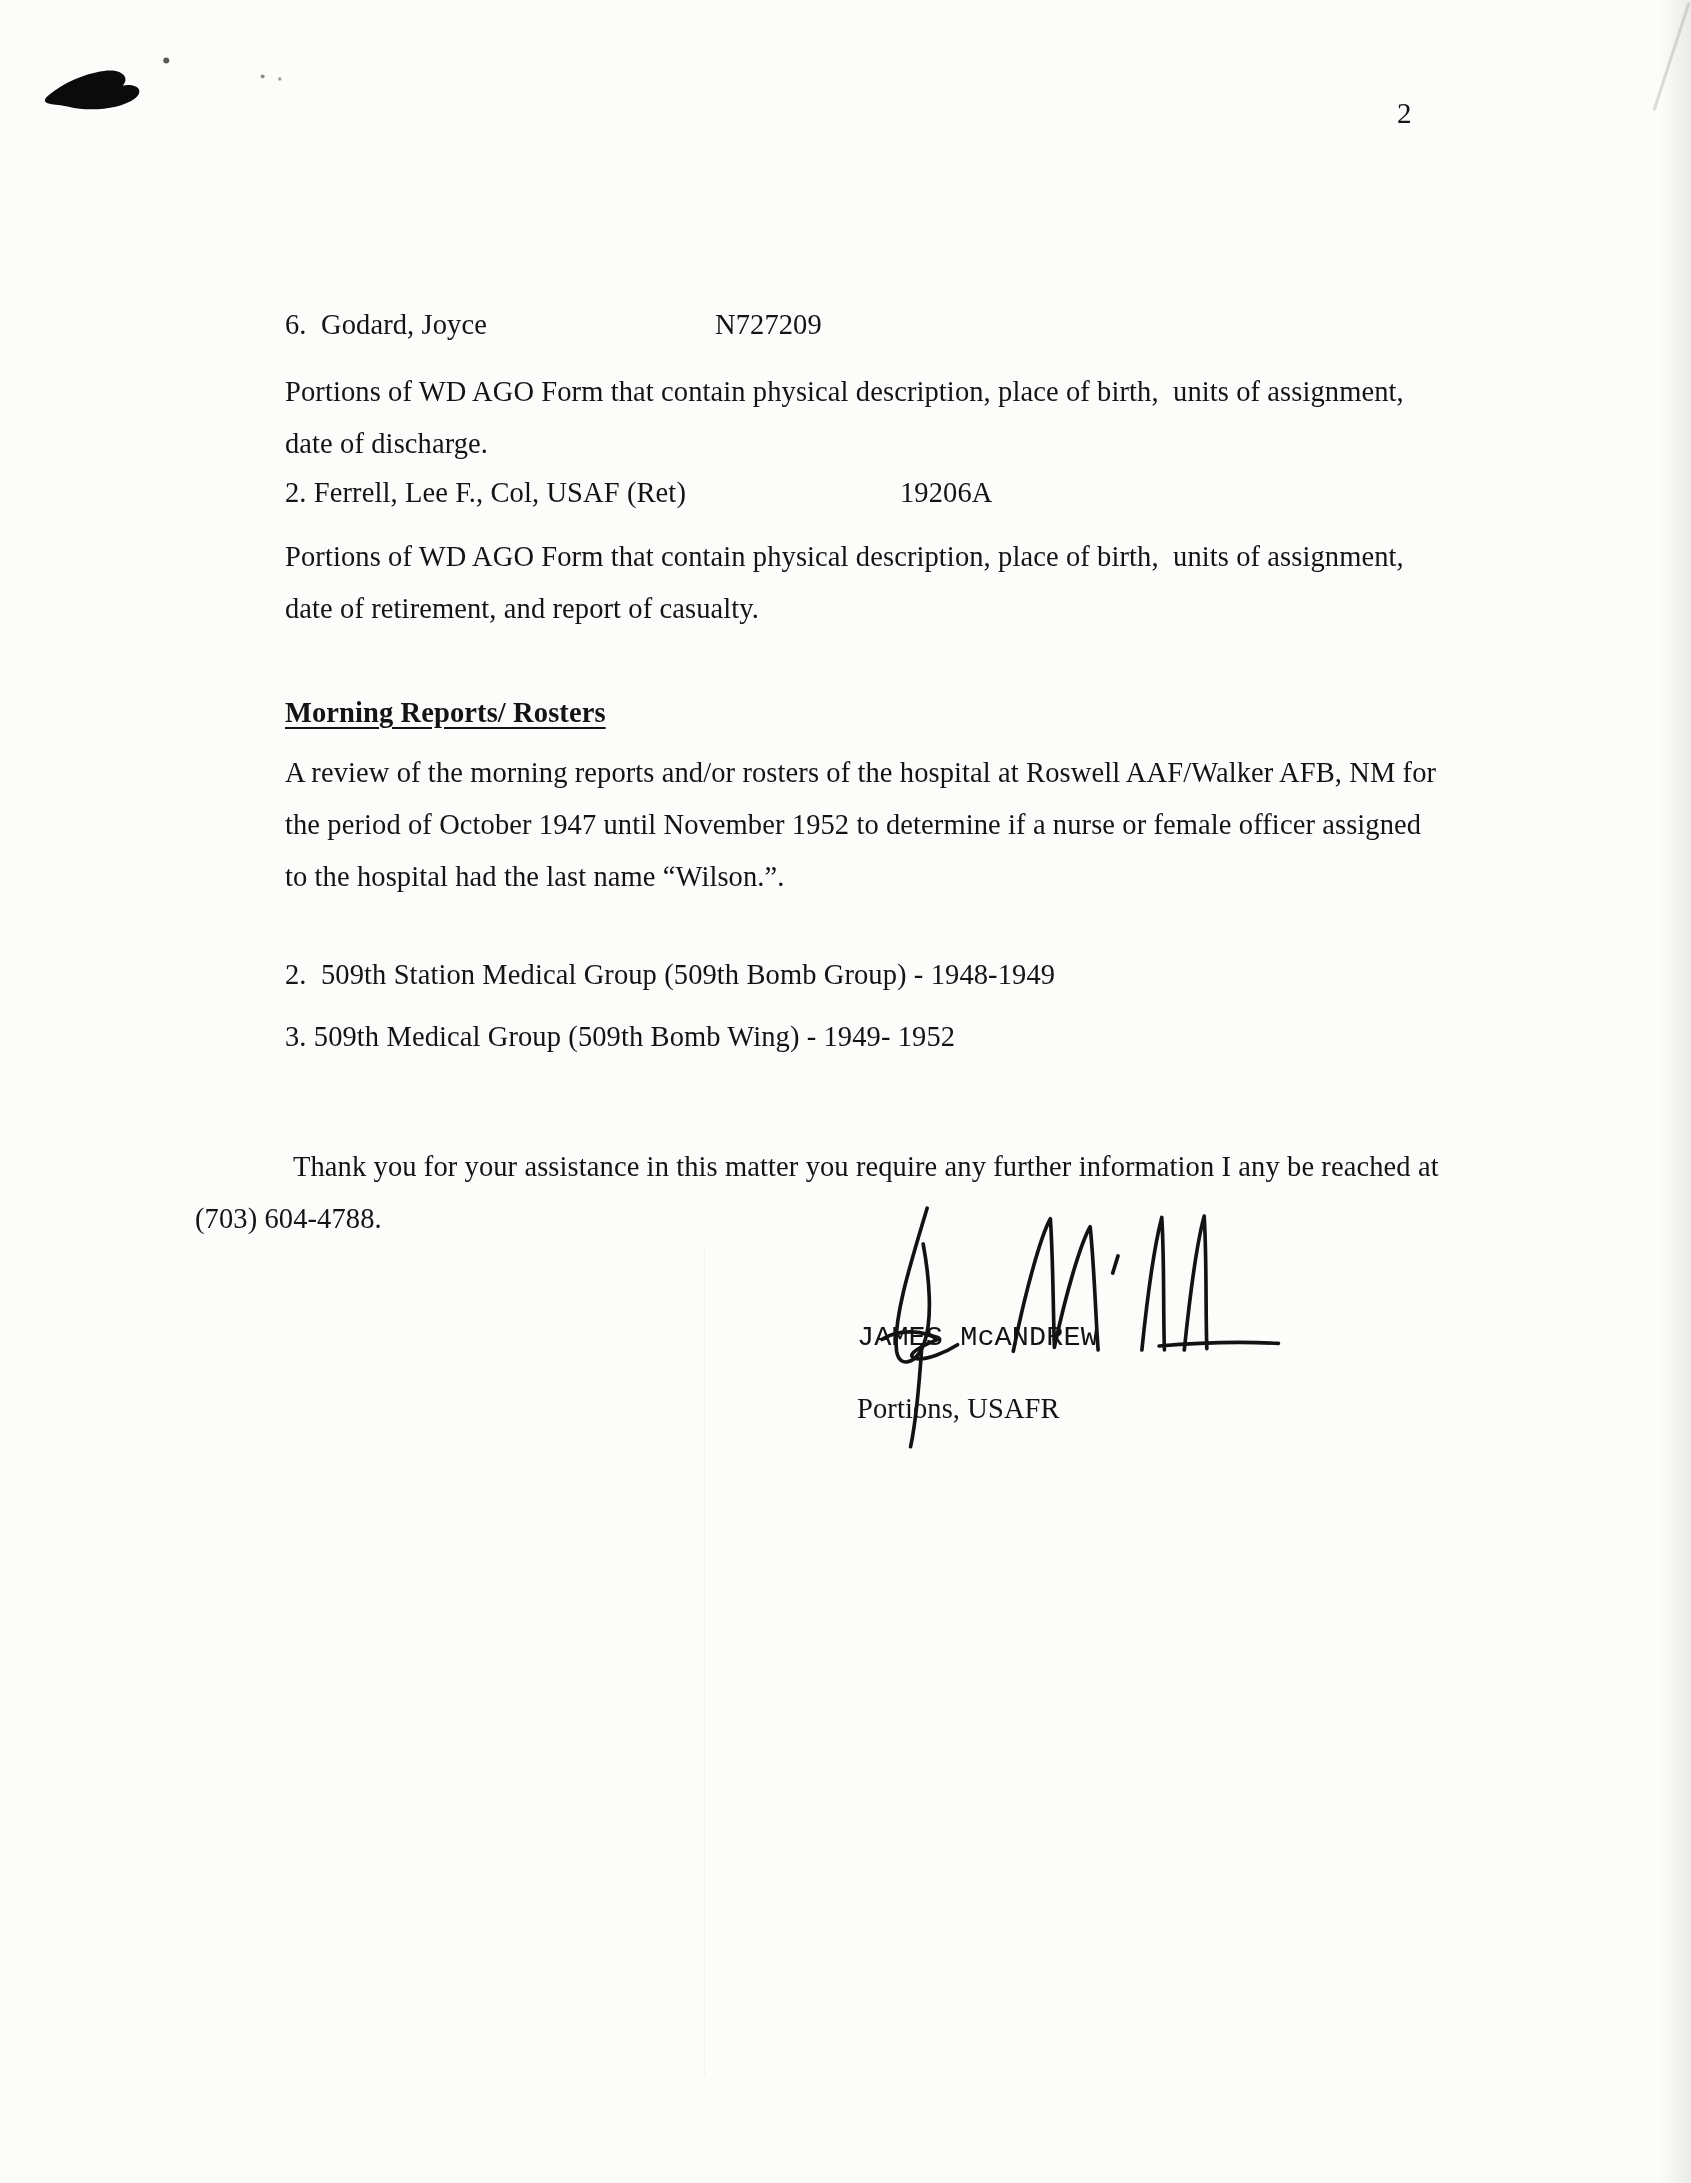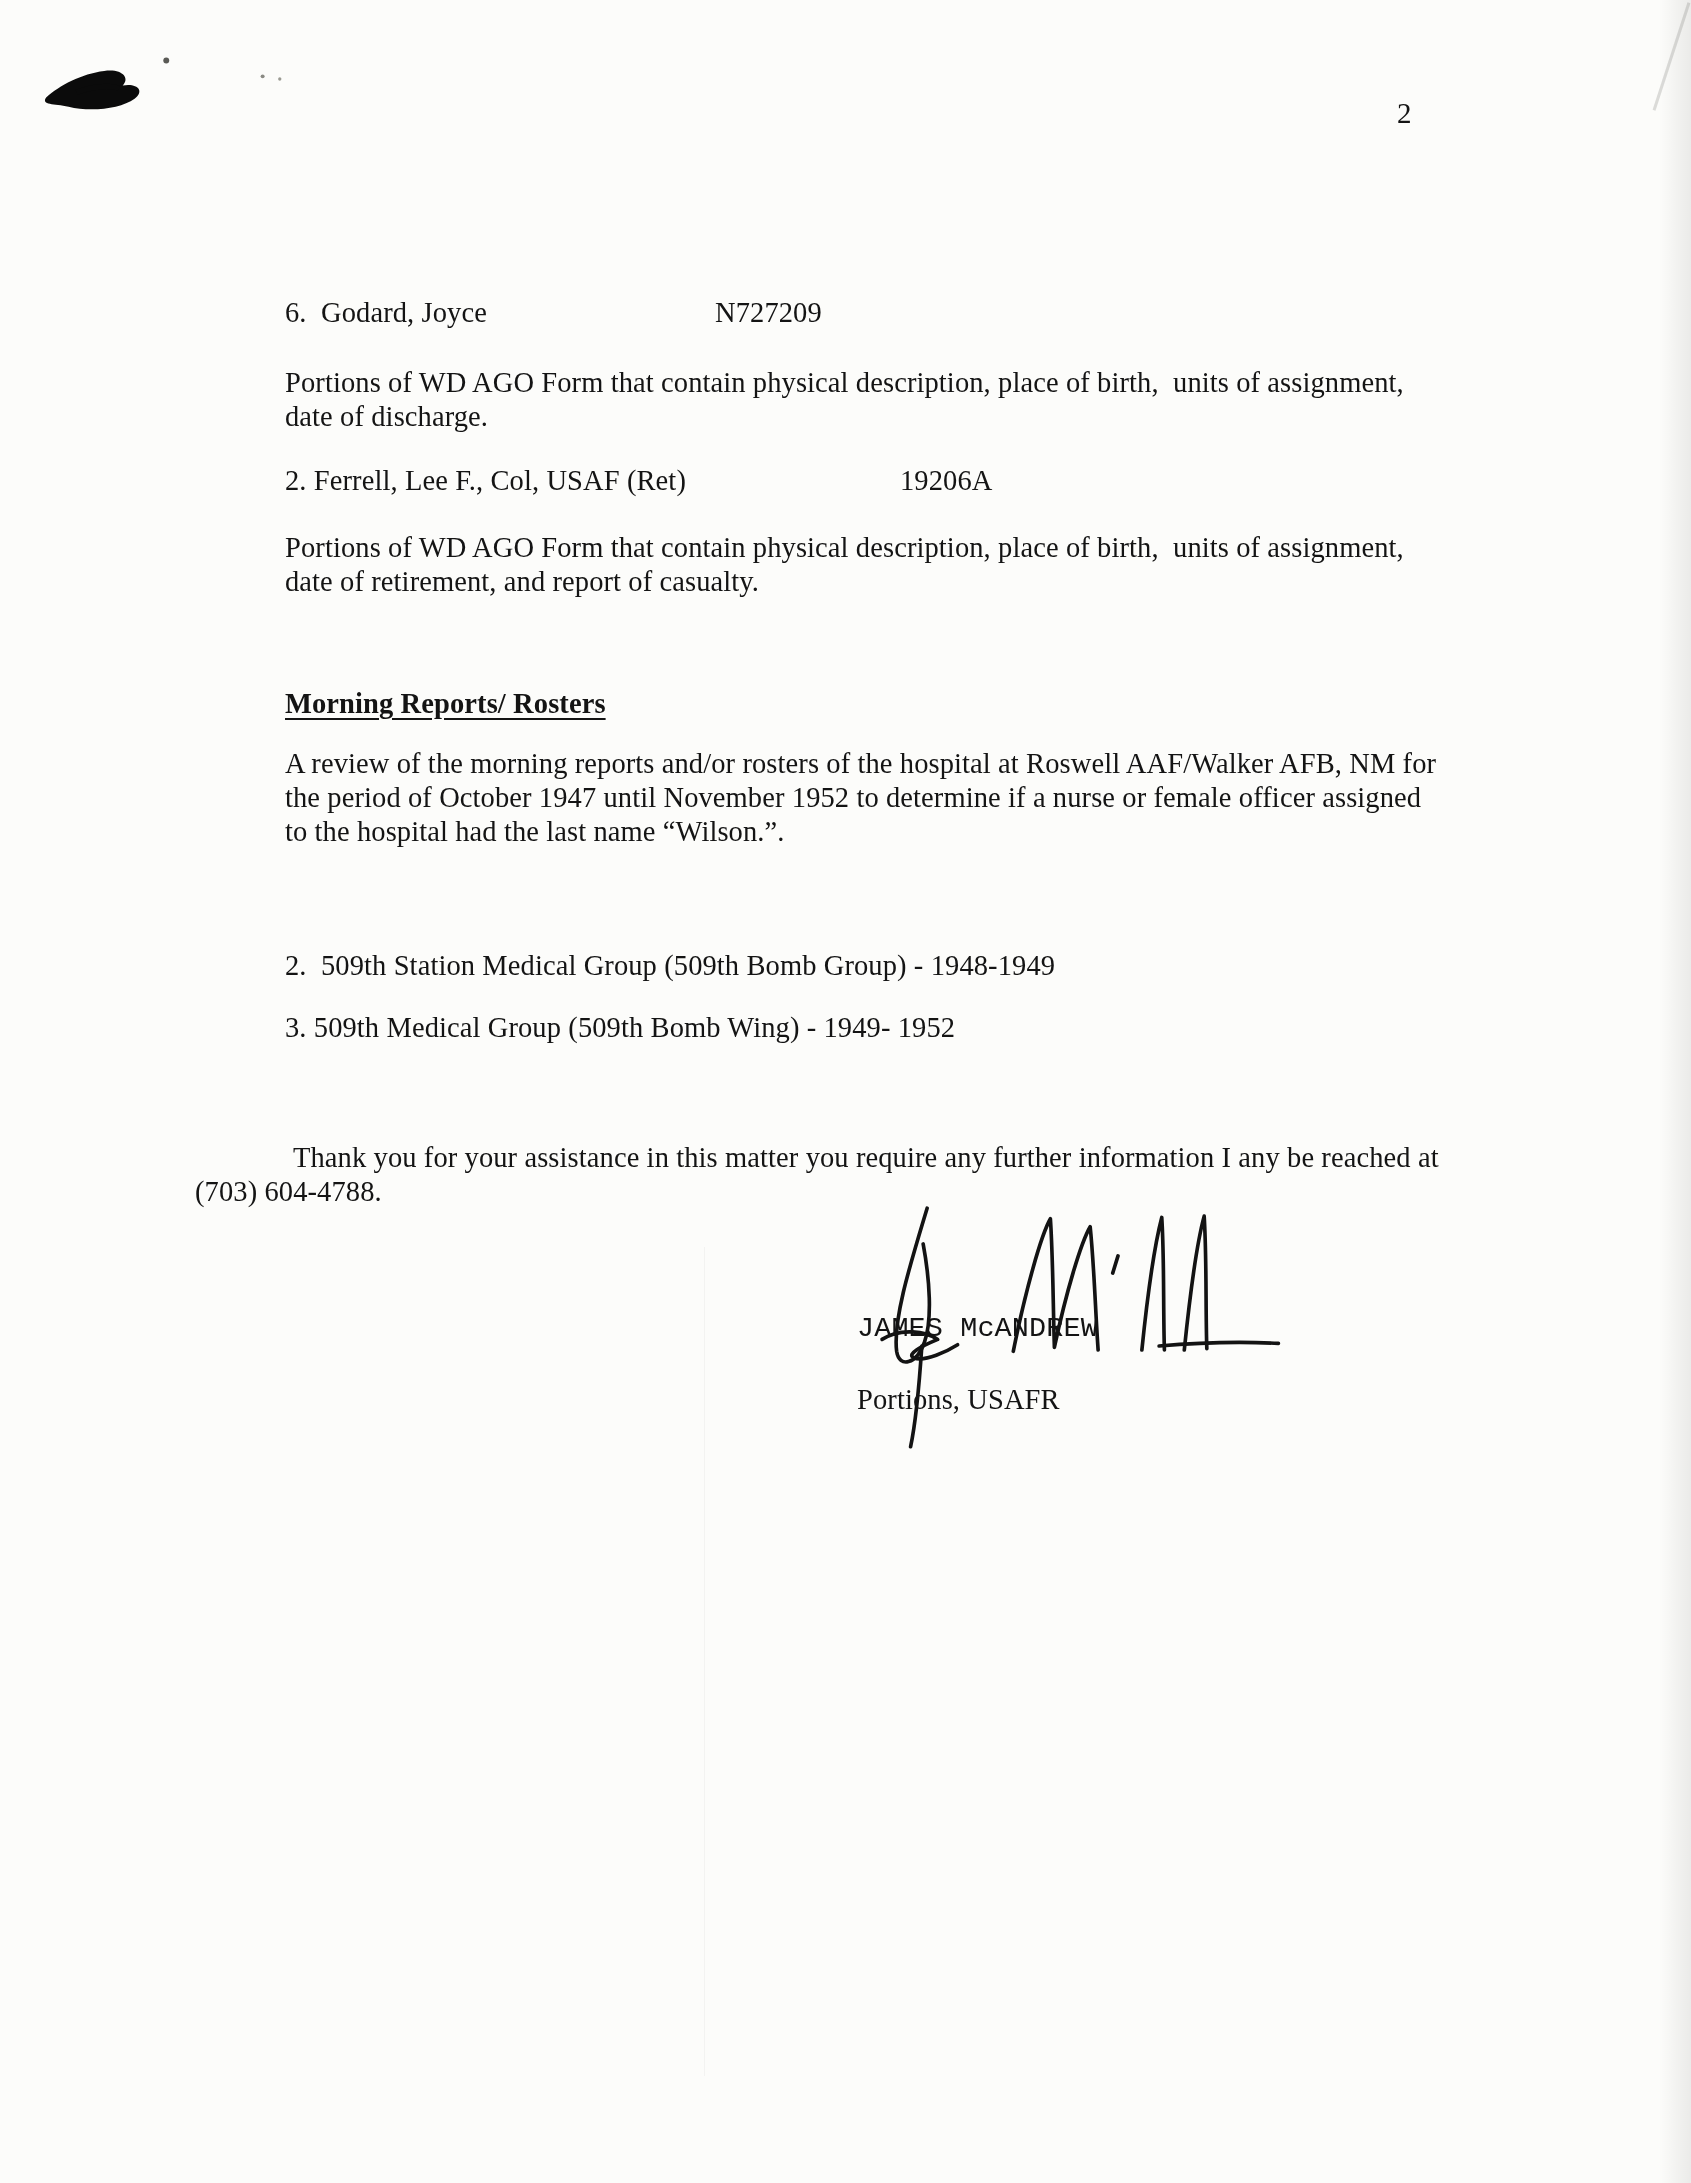--- a/index.html
+++ b/index.html
@@ -29,29 +29,29 @@
     background: rgba(0,0,0,0.035);
   }
   .ink-blot { position: absolute; left: 36px; top: 46px; }
   .page-number {
     position: absolute; left: 1397px; top: 99px;
     font-size: 29px; line-height: 1;
   }
   .text-line, .para, .heading, .closing, .signer {
     position: absolute;
     font-size: 28.5px;
-    line-height: 34px;
+    line-height: 52px;
     white-space: pre-wrap;
     letter-spacing: 0.1px;
   }
   .text-line { left: 285px; }
   .para { left: 285px; width: 1157px; }
   .entry-line { position: absolute; left: 285px; width: 1194px; height: 42px; }
   .entry-label, .entry-serial {
-    position: absolute; top: 0;
+    position: absolute; top: 12px;
     font-size: 28.5px; line-height: 42px; white-space: pre-wrap; letter-spacing: 0.1px;
   }
   .entry-label { left: 0; }
   .serial-6 { left: 420px; margin-left: 10px; }
   .serial-7 { left: 615px; }
   .heading {
     left: 285px; top: 687px;
     font-size: 28.5px; font-weight: bold;
     text-decoration: underline;
     text-underline-offset: 4.6px;

